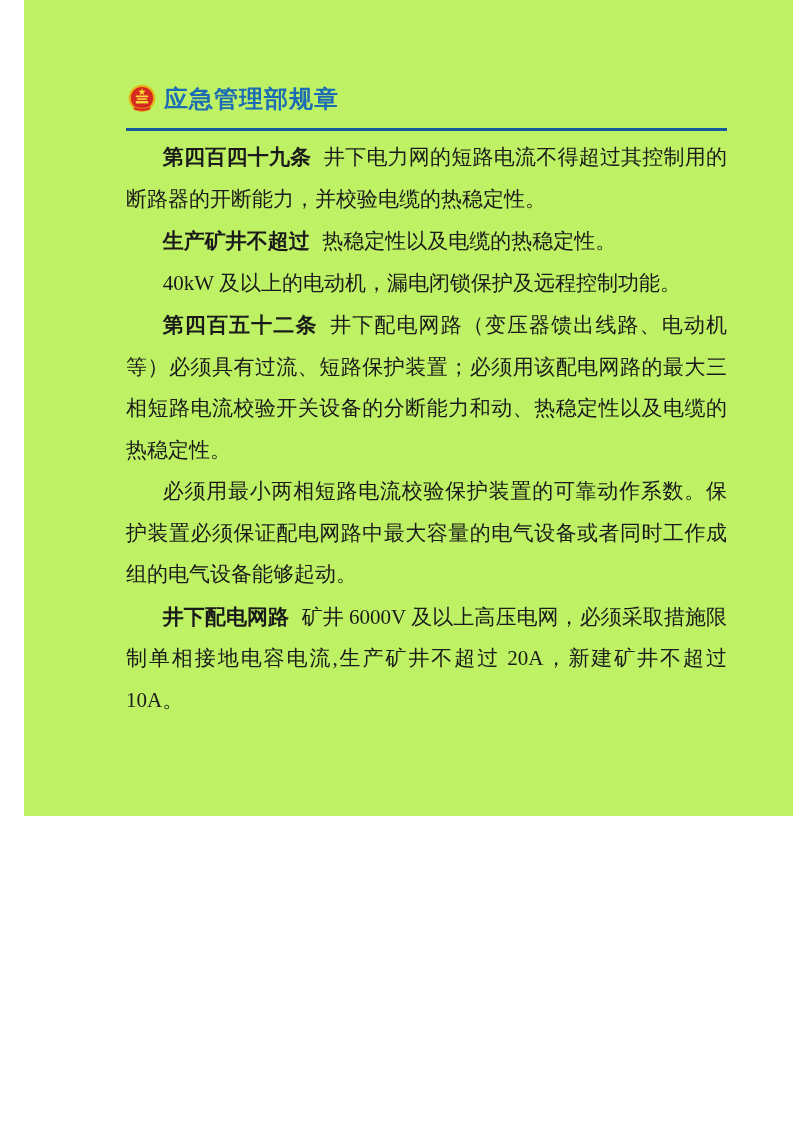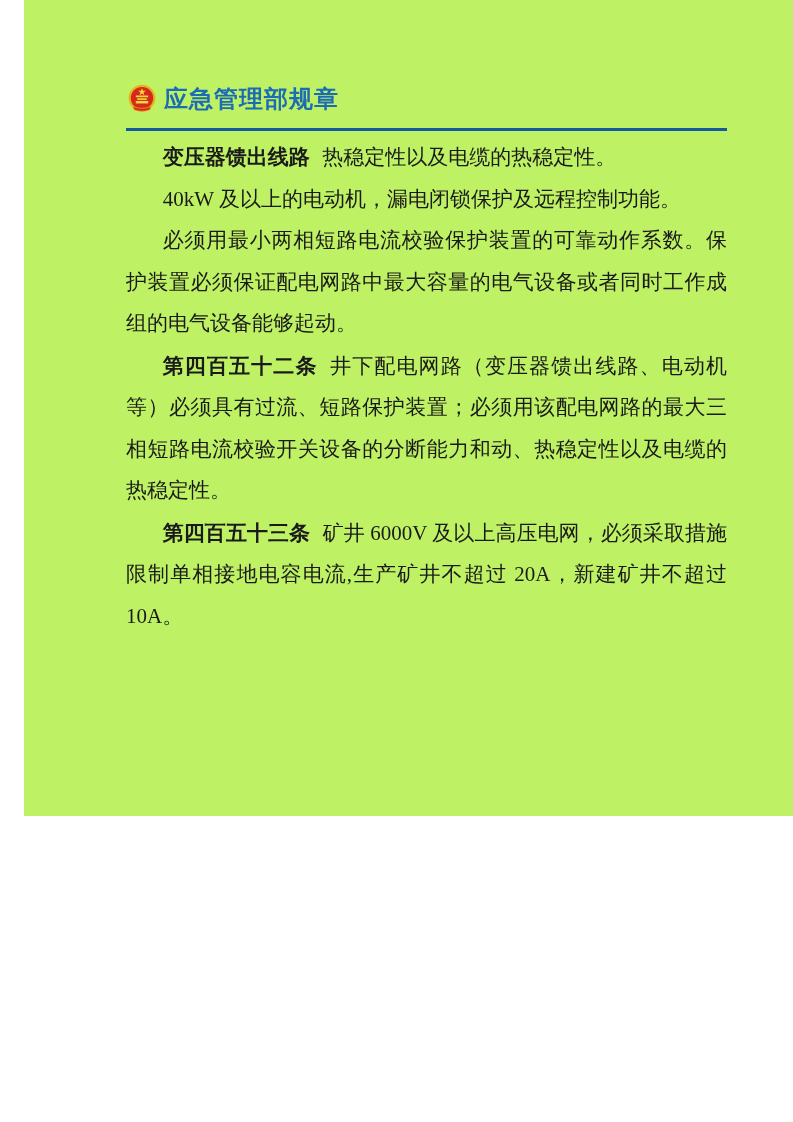--- a/index.html
+++ b/index.html
@@ -93,25 +93,26 @@
         <rect x="11" y="20.2" width="14" height="2.8" fill="#F8D838"></rect>
         <path d="M8 26.5 Q18 30.5 28 26.5 L27 30 Q18 33.5 9 30 Z" fill="#D5281E" stroke="#E8B21A" stroke-width="0.8"></path>
       </svg>
     </span>
     <span class="header-title">应急管理部规章</span>
   </div>
 
   <div class="rule header-rule"></div>
 
   <div class="body-text">
-    <p><span class="art-num">变压器馈出线路</span><span>热稳定性以及电缆的热稳定性。</span></p>
+    <p><span class="art-num">第四百四十九条</span><span>井下电力网的短路电流不得超过其控制用的断路器的开断能力，并校验电缆的热稳定性。</span></p>
+    <p><span class="art-num">生产矿井不超过</span><span>热稳定性以及电缆的热稳定性。</span></p>
     <p><span>40kW 及以上的电动机，漏电闭锁保护及远程控制功能。</span></p>
+    <p><span class="art-num">第四百五十二条</span><span>井下配电网路（变压器馈出线路、电动机等）必须具有过流、短路保护装置；必须用该配电网路的最大三相短路电流校验开关设备的分断能力和动、热稳定性以及电缆的热稳定性。</span></p>
     <p><span>必须用最小两相短路电流校验保护装置的可靠动作系数。保护装置必须保证配电网路中最大容量的电气设备或者同时工作成组的电气设备能够起动。</span></p>
-    <p><span class="art-num">第四百五十二条</span><span>井下配电网路（变压器馈出线路、电动机等）必须具有过流、短路保护装置；必须用该配电网路的最大三相短路电流校验开关设备的分断能力和动、热稳定性以及电缆的热稳定性。</span></p>
-    <p><span class="art-num">第四百五十三条</span><span>矿井 6000V 及以上高压电网，必须采取措施限制单相接地电容电流,生产矿井不超过 20A，新建矿井不超过 10A。</span></p>
+    <p><span class="art-num">井下配电网路</span><span>矿井 6000V 及以上高压电网，必须采取措施限制单相接地电容电流,生产矿井不超过 20A，新建矿井不超过 10A。</span></p>
   </div>
 
   <div class="page-number">– 207 –</div>
 
   <div class="rule footer-rule"></div>
 
   <div class="publisher">应急管理部发布</div>
 
 </div>
 

